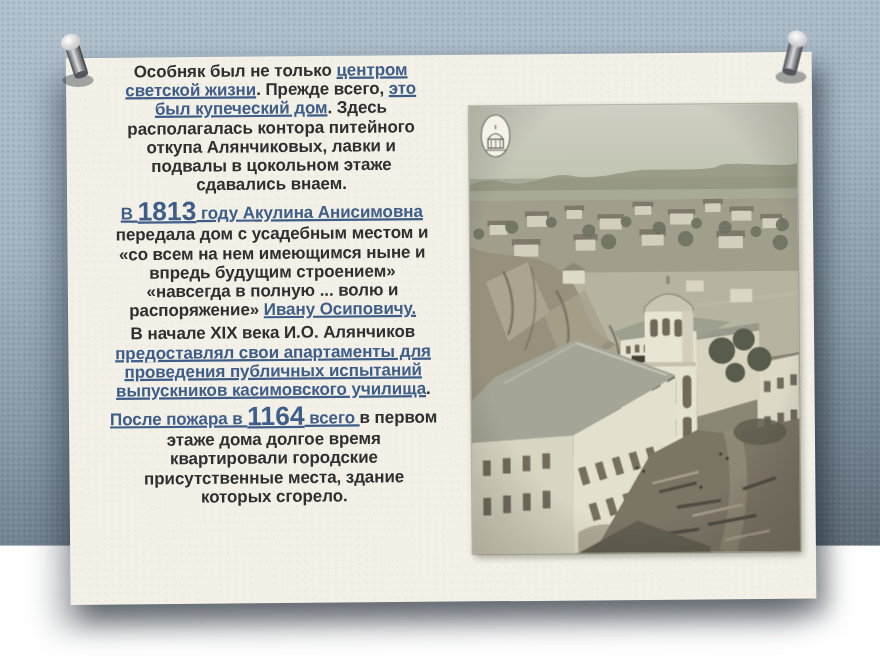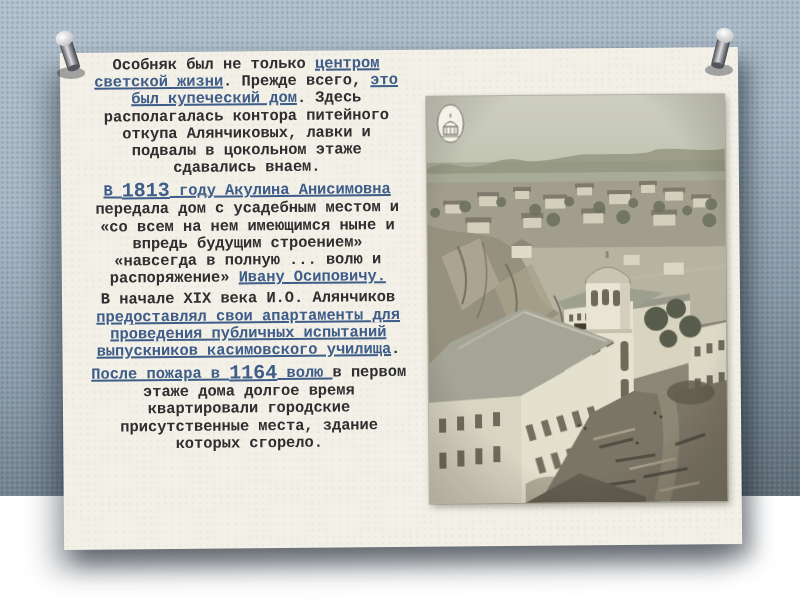--- a/index.html
+++ b/index.html
@@ -1,40 +1,40 @@
 <!DOCTYPE html>
 <html><head>
 <meta charset="utf-8">
 <style>
   html,body{margin:0;padding:0;}
   body{width:800px;height:600px;overflow:hidden;font-family:"Liberation Sans",sans-serif;}
 
   .board{position:relative;width:800px;height:496px;
     background:linear-gradient(172deg,#b1c0cd 0%,#a4b4c2 36%,#8success 0,#8697a5 66%,#5d6b76 100%);
-    background:linear-gradient(172deg,#b1c0cd 0%,#a4b4c2 36%,#8697a5 66%,#5d6b76 100%);font-family:Liberation Mono, monospace;}
+    background:linear-gradient(172deg,#b1c0cd 0%,#a4b4c2 36%,#8697a5 66%,#5d6b76 100%);}
   .board::before{content:"";position:absolute;inset:0;pointer-events:none;
     background-image:radial-gradient(rgba(40,52,64,0.14) 1px, rgba(0,0,0,0) 1.3px);
     background-size:5px 5px;}
   .board::after{content:"";position:absolute;inset:0;pointer-events:none;
     background-image:radial-gradient(rgba(255,255,255,0.09) 1px, rgba(0,0,0,0) 1.3px);
     background-size:5px 5px;background-position:2px 3px;}
 
   .paper{position:absolute;left:62px;top:50px;width:678px;height:497px;
     background:#f2f0e7;transform:rotate(-0.5deg);z-index:2;
     box-shadow:10px 14px 22px rgba(22,32,42,0.50), -12px 20px 28px rgba(22,32,42,0.35);}
   .paper::before{content:"";position:absolute;inset:0;pointer-events:none;
     background-image:radial-gradient(rgba(125,115,90,0.06) 1px, rgba(0,0,0,0) 1.1px);
     background-size:7px 7px;}
 
   .text-block{position:absolute;left:10px;top:5px;width:352px;text-align:center;
     font-weight:700;font-size:15.5px;line-height:17.2px;color:#2f2f2f;letter-spacing:-0.1px;}
   .para{margin:0 0 4px 0;white-space:pre-line;}
   .link{color:#3e5d89;text-decoration:underline;text-decoration-thickness:1.5px;
     text-underline-offset:1px;cursor:pointer;}
-  .num{font-size:20px;line-height:1;vertical-align:-1px;letter-spacing:0;}
+  .num{font-size:24px;line-height:1;vertical-align:-1px;letter-spacing:0;}
 
   .photo{position:absolute;left:366px;top:47px;width:298px;height:407px;
     box-shadow:0 0 0 1px rgba(130,124,106,0.45), 2px 3px 7px rgba(40,40,30,0.40);
     background:#c2c0ae;}
   .photo svg{display:block;}
 
   .pin{position:absolute;width:46px;height:58px;z-index:6;}
   .pin-left{left:44px;top:24px;}
   .pin-right{left:699px;top:21px;}
 </style>
@@ -56,21 +56,21 @@
         <p class="para"><span class="link">В </span><span class="link num">1813</span><span class="link"> году Акулина Анисимовна</span><span>
 передала дом с усадебным местом и
 «со всем на нем имеющимся ныне и
 впредь будущим строением»
 «навсегда в полную ... волю и
 распоряжение» </span><span class="link">Ивану Осиповичу.</span></p>
         <p class="para"><span>В начале XIX века И.О. Алянчиков
 </span><span class="link">предоставлял свои апартаменты для
 проведения публичных испытаний
 выпускников касимовского училища</span><span>.</span></p>
-        <p class="para"><span class="link">После пожара в </span><span class="link num">1164</span><span class="link"> волю </span><span>в первом
+        <p class="para"><span class="link">После пожара в </span><span class="link num">1164</span><span class="link"> всего </span><span>в первом
 этаже дома долгое время
 квартировали городские
 присутственные места, здание
 которых сгорело.</span></p>
       </div>
 
     <div class="photo">
       <svg width="298" height="407" viewBox="0 0 298 407" xmlns="http://www.w3.org/2000/svg">
         <defs>
           <linearGradient id="sky" x1="0" y1="0" x2="0" y2="1">

